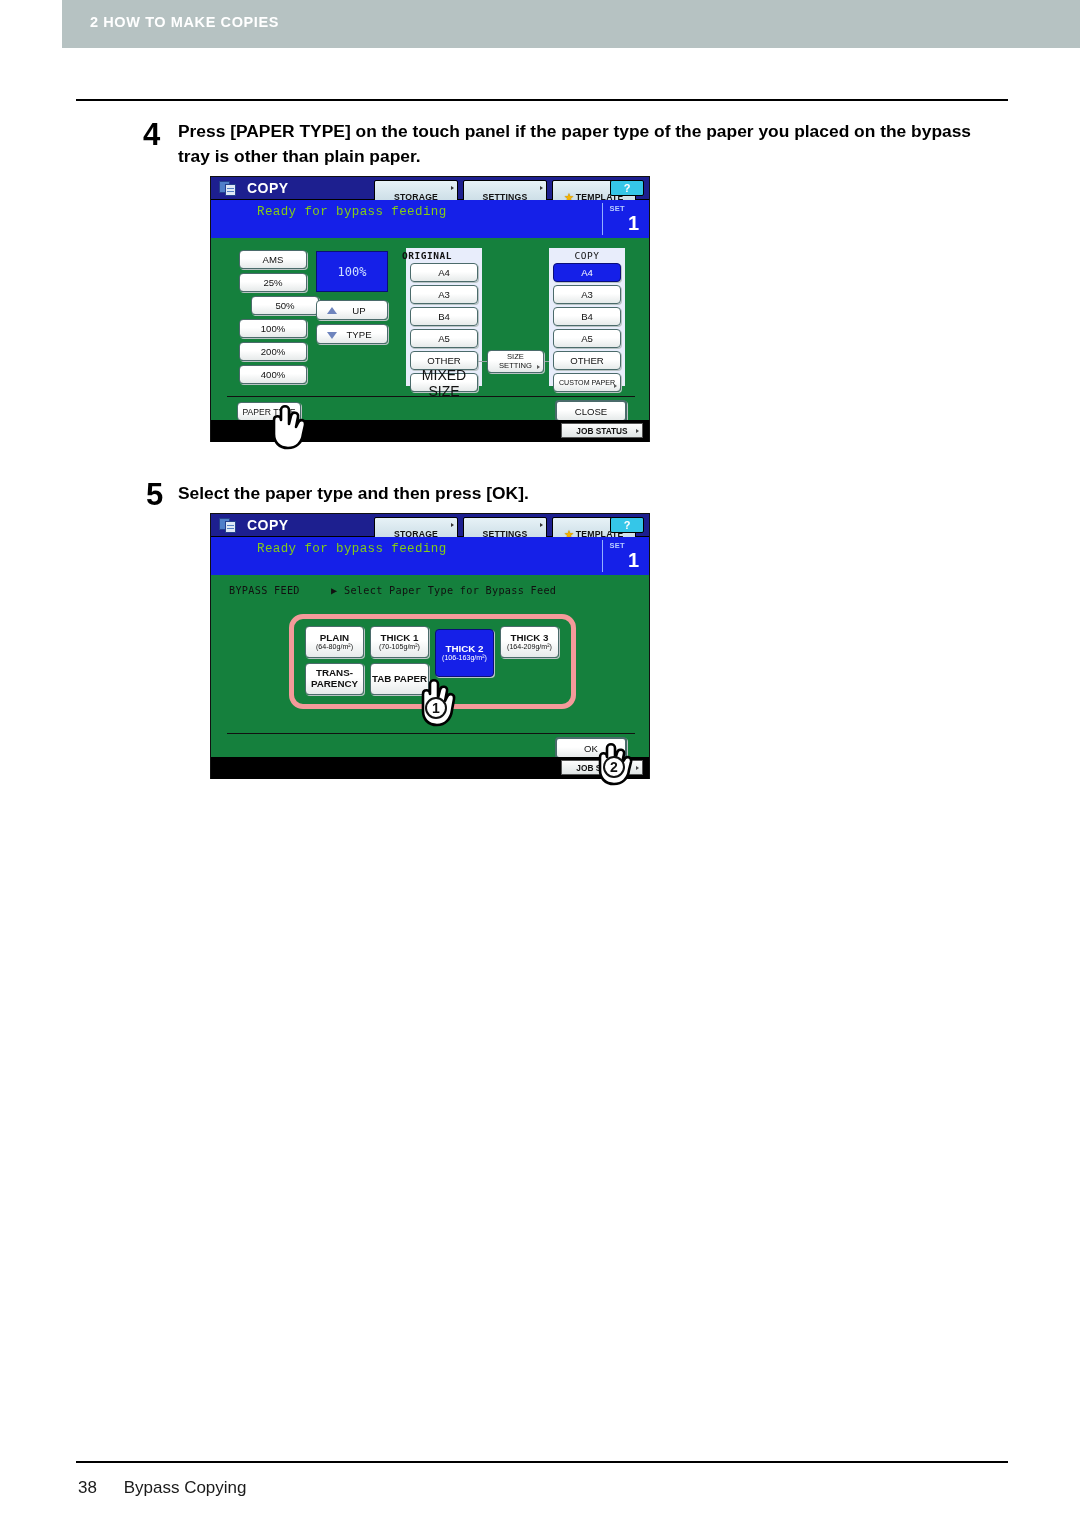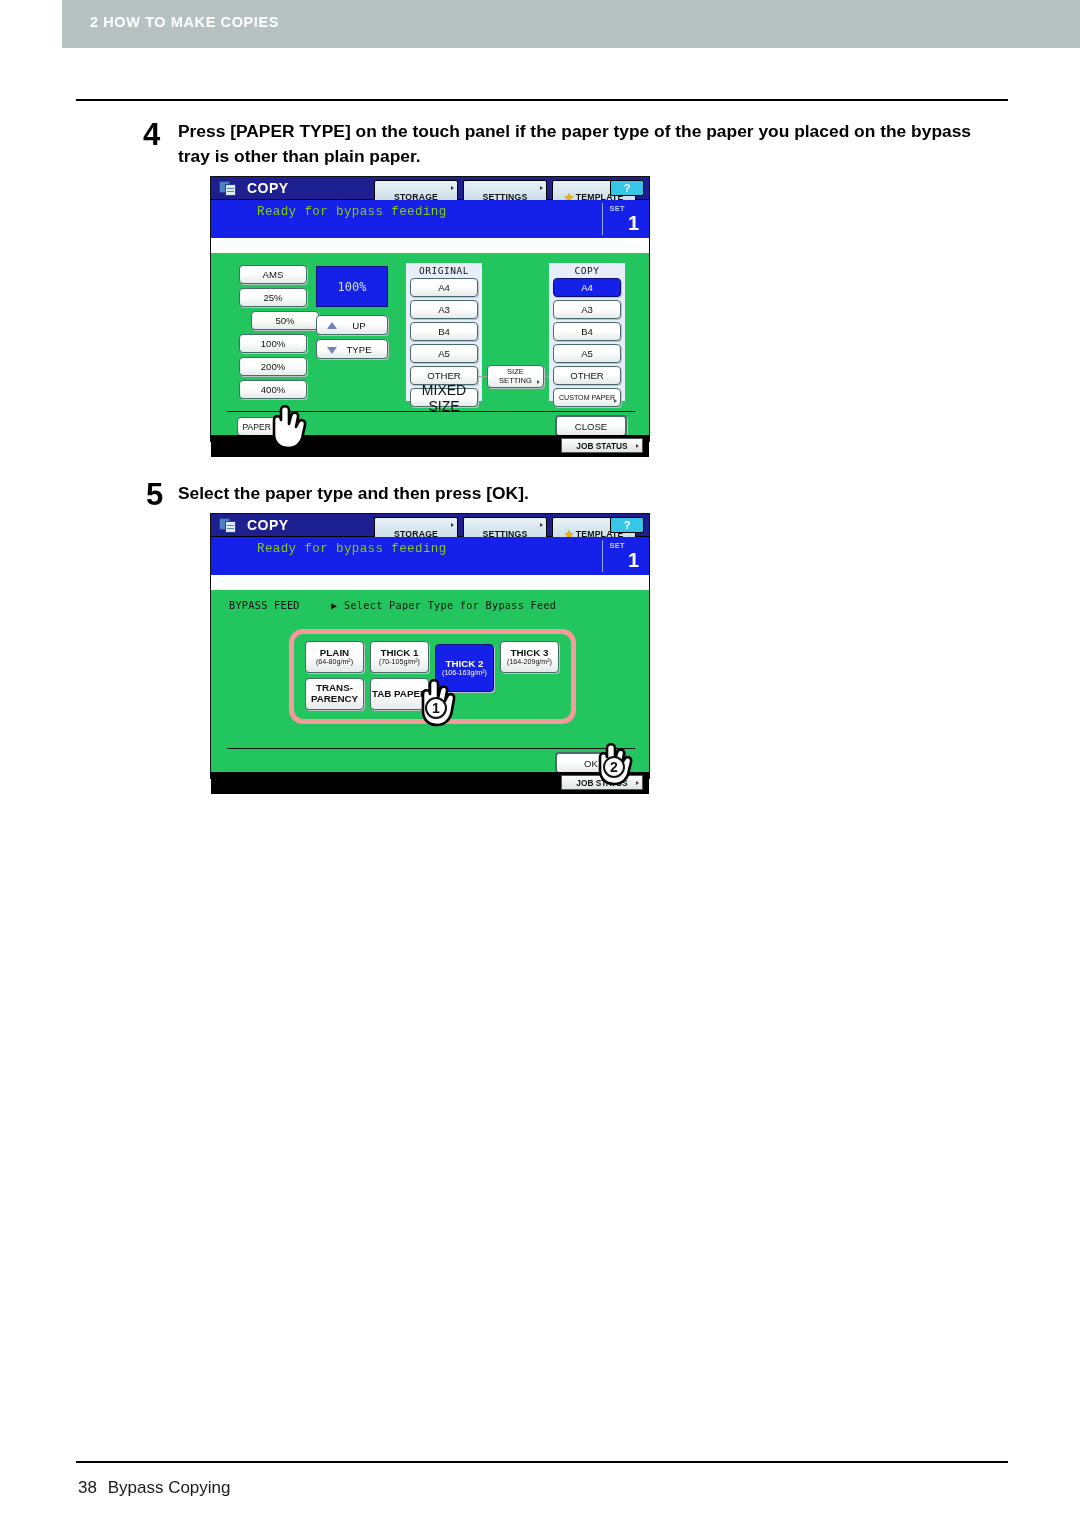--- a/index.html
+++ b/index.html
@@ -36,21 +36,21 @@
     position: absolute;
     left: 76px; top: 1461px; width: 932px; height: 2px;
     background: #000;
   }
   .footer-text {
     position: absolute;
     left: 78px; top: 1478px;
     font-size: 17px;
     color: #1a1a1a;
   }
-  .footer-page-num { margin-right: 6px; }
+  .footer-page-num { margin-right: 22px; }
 
   
   .step-num {
     position: absolute;
     font-size: 31px; font-weight: bold;
     color: #000;
     line-height: 1;
   }
   .step-text {
     position: absolute;
@@ -152,22 +152,21 @@
     letter-spacing: 0.3px;
   }
   .set-count {
     position: absolute; right: 10px; top: 13px;
     color: #fff; font-size: 20px; font-weight: bold;
     line-height: 1;
   }
 
   .lcd-body {
     position: relative;
-    background: #22c55e;
-    margin-top: 15px;
+    background: #15803d;
   }
   .lcd-bottombar {
     height: 22px;
     background: #000;
     position: relative;
   }
   .jobstatus-btn {
     position: absolute; right: 6px; top: 3px;
     width: 82px; height: 15px;
     background: linear-gradient(#fdfdfd, #dfe4e4);
@@ -349,21 +348,21 @@
     <div class="lcdbtn" style="left:105px; top:62px; width:72px; height:20px;">
       <span class="tri-up" style="left:10px; top:6px;"></span>
       <span style="margin-left:14px;">UP</span>
     </div>
     <div class="lcdbtn" style="left:105px; top:86px; width:72px; height:20px;">
       <span class="tri-down" style="left:10px; top:7px;"></span>
       <span style="margin-left:14px;">TYPE</span>
     </div>
 
     <div class="col-bg" style="left:195px; top:10px; width:76px; height:138px;"></div>
-    <div class="col-head" style="left:195px; top:12px; width:76px;">ORIGINAL</div>
+    <div class="col-head" style="left:178px; top:12px; width:76px;font-weight:bold;">ORIGINAL</div>
     <div class="lcdbtn" style="left:199px; top:25px; width:68px; height:19px;">A4</div>
     <div class="lcdbtn" style="left:199px; top:47px; width:68px; height:19px;">A3</div>
     <div class="lcdbtn" style="left:199px; top:69px; width:68px; height:19px;">B4</div>
     <div class="lcdbtn" style="left:199px; top:91px; width:68px; height:19px;">A5</div>
     <div class="lcdbtn" style="left:199px; top:113px; width:68px; height:19px;">OTHER</div>
     <div class="lcdbtn" style="left:199px; top:135px; width:68px; height:19px; font-size:14px;">MIXED SIZE</div>
 
     <div class="connector" style="left:267px; top:123px; width:10px;"></div>
     <div class="connector" style="left:332px; top:123px; width:10px;"></div>
     <div class="lcdbtn" style="left:276px; top:112px; width:57px; height:23px; font-size:7.6px; line-height:1.15;">

